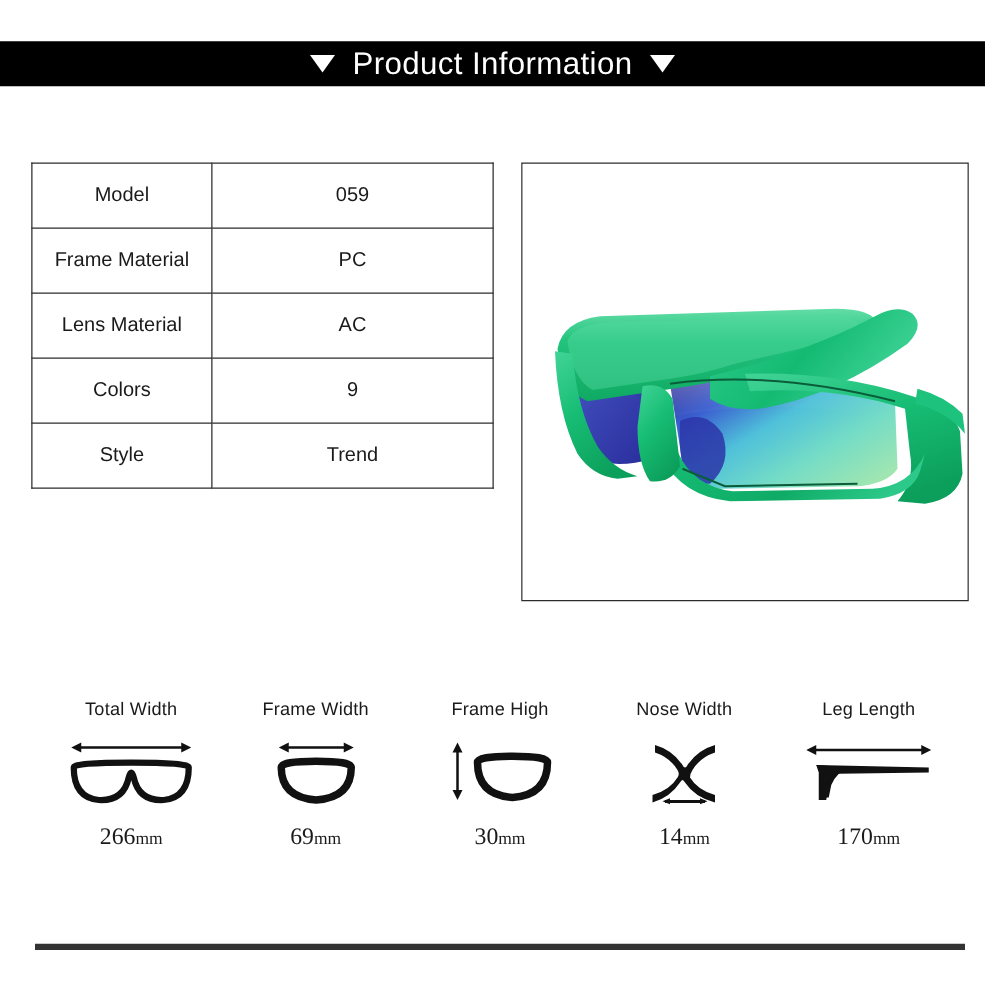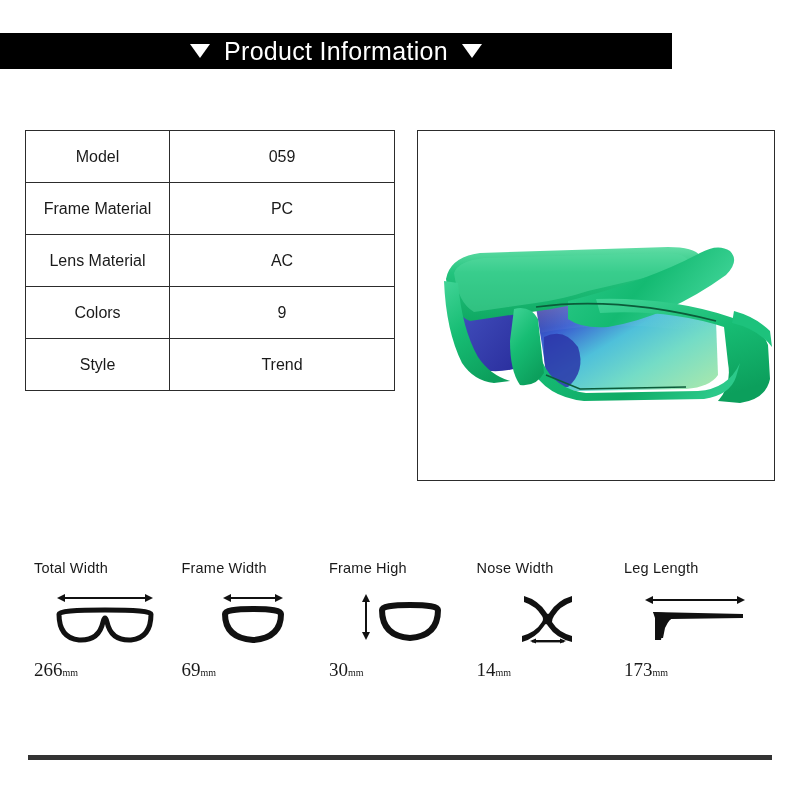--- a/index.html
+++ b/index.html
@@ -13,21 +13,21 @@
     font-family: "Liberation Sans", sans-serif;
     overflow: hidden;
     position: relative;
   }
 
   
   .header-banner {
     position: absolute;
     left: 0;
     top: 33px;
-    width: 672px;
+    width: 788px;
     height: 36px;
     background: #000000;
     display: flex;
     align-items: center;
     justify-content: center;
     gap: 14px;
   }
   .header-title {
     color: #ffffff;
     font-size: 25px;
@@ -89,20 +89,21 @@
     width: 800px;
     display: flex;
     justify-content: space-between;
     padding: 0 34px;
     box-sizing: border-box;
   }
   .measure-item {
     width: 142px;
     display: flex;
     flex-direction: column;
+    align-items: center;
   }
   .measure-title {
     font-size: 14.5px;
     color: #1a1a1a;
     font-family: "Liberation Sans", sans-serif;
     letter-spacing: 0.2px;
     white-space: nowrap;
     margin-bottom: 12px;
   }
   .measure-icon {
@@ -111,21 +112,21 @@
     align-items: center;
     justify-content: center;
   }
   .measure-value {
     margin-top: 13px;
     font-family: "Liberation Serif", serif;
     font-size: 19px;
     color: #1a1a1a;
     white-space: nowrap;
   }
-  .measure-value .unit { font-size: 10px; margin-top: 19px; }
+  .measure-value .unit { font-size: 14px; margin-top: 19px; }
 
   
   .bottom-rule {
     position: absolute;
     left: 28px;
     top: 755px;
     width: 744px;
     height: 5px;
     background: #333333;
   }
@@ -320,18 +321,18 @@
           <path d="M6 12 L14 8 L14 16 Z"></path>
           <path d="M106 12 L98 8 L98 16 Z"></path>
           <rect x="12" y="11" width="88" height="2"></rect>
         </g>
         <g fill="#111111">
           <path d="M14 24 L104 26 L104 30 L32 31 Q26 34 24 40 L22 52 L16 52 L16 30 Z"></path>
           <path d="M14 24 L40 26 Q30 30 26 40 L24 50 L18 50 L17 28 Z"></path>
         </g>
       </svg>
     </div>
-    <div class="measure-value"><span>173</span><span class="unit">mm</span></div>
+    <div class="measure-value"><span>170</span><span class="unit">mm</span></div>
   </div>
 
 </div>
 
 <div class="bottom-rule"></div>
 
 </body></html>

